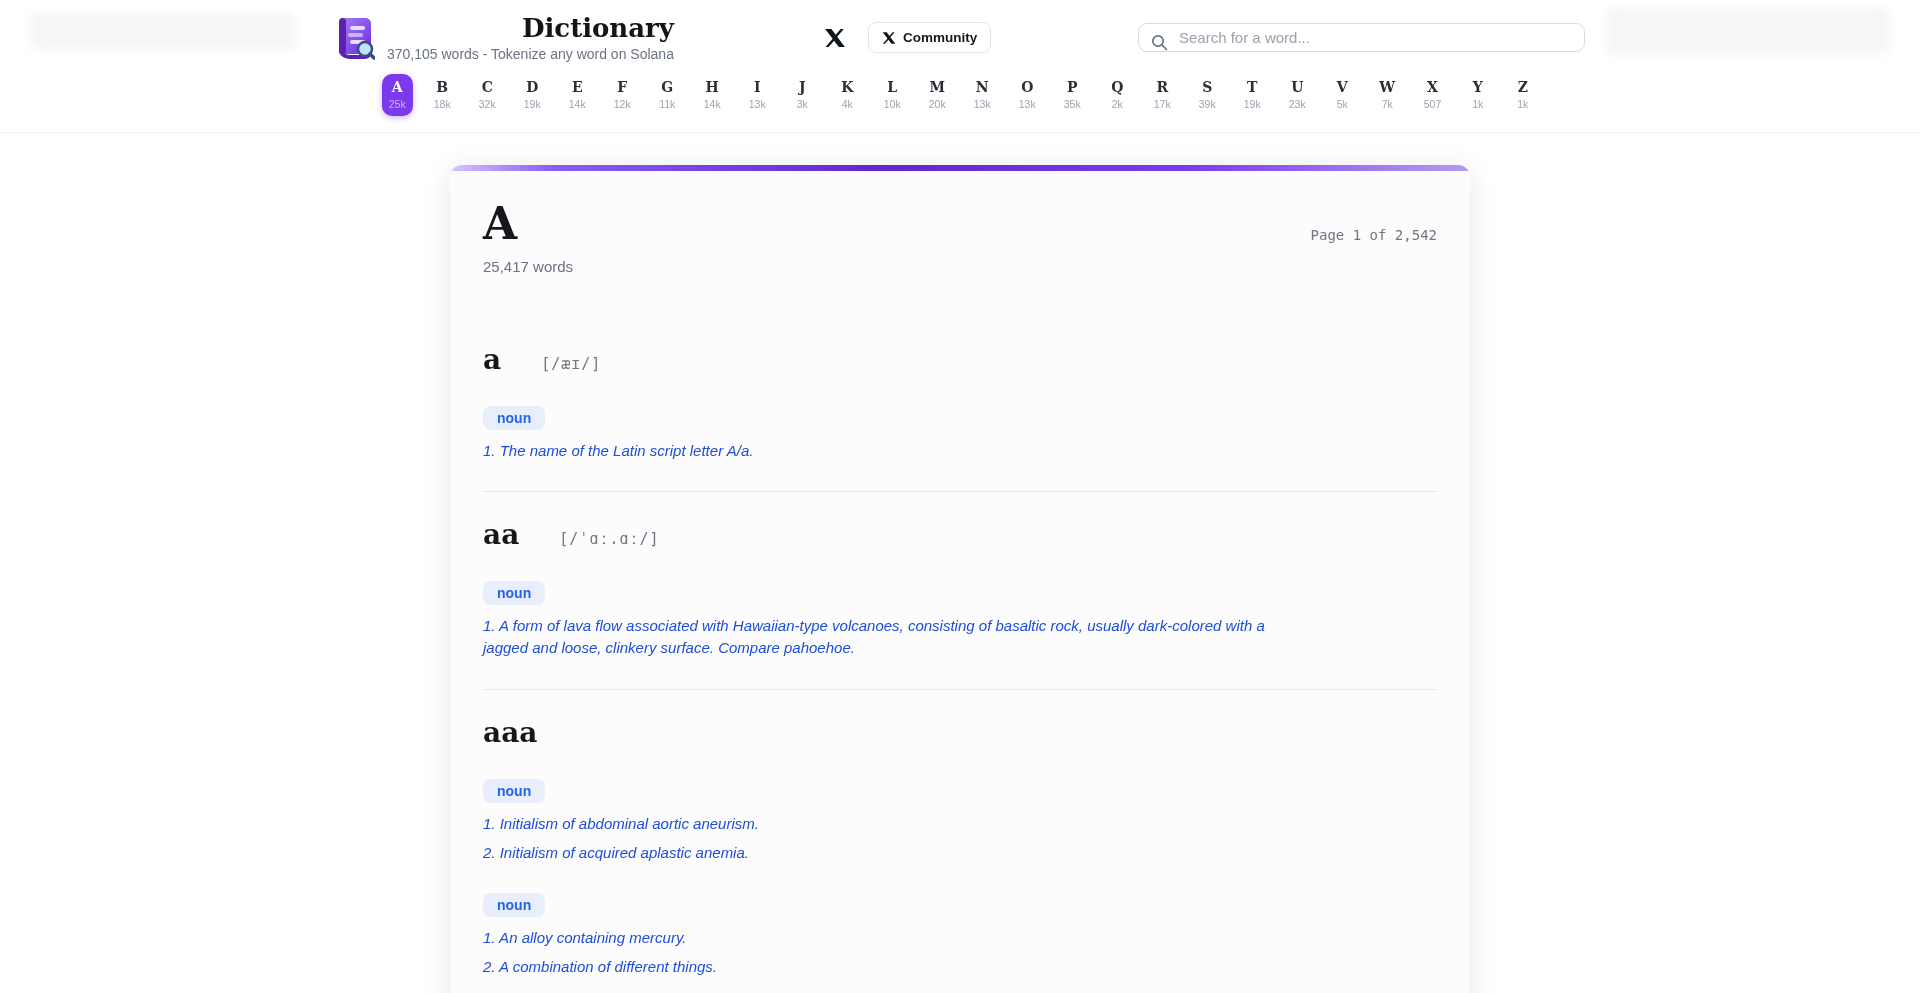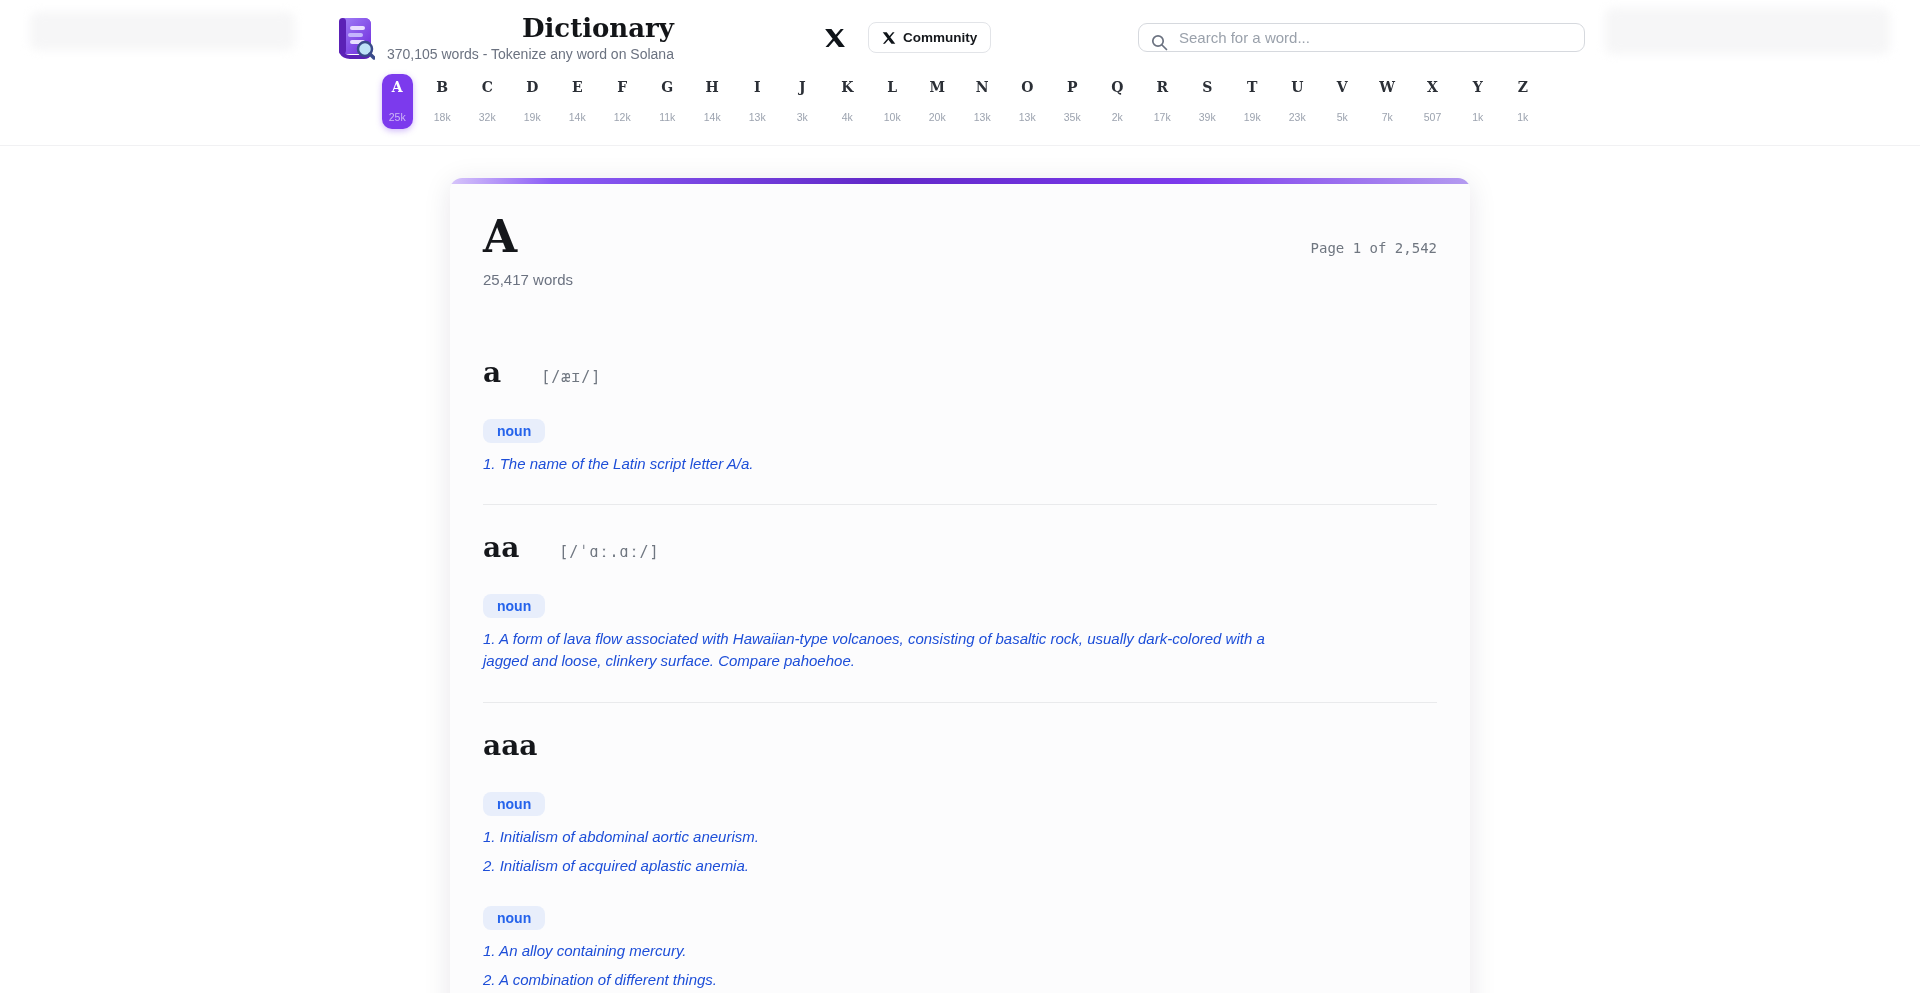--- a/index.html
+++ b/index.html
@@ -32,21 +32,21 @@
   .search-input::placeholder { color: #9aa1ab; }
   .search-icon { position: absolute; left: 13px; top: 11px; pointer-events: none; }
 
   
   .alphabet-bar { display: flex; justify-content: center; align-items: flex-start; gap: 14px;
     margin: 12px auto 0; padding-bottom: 16px; }
   .letter-item { min-width: 31px; padding: 5px 7px 6px; border-radius: 10px; text-align: center;
     cursor: pointer; }
   .letter-item .letter { display: block; font-family: "DejaVu Serif", "Liberation Serif", serif;
     font-weight: 700; font-size: 14px; color: #2b2f36; line-height: 1.2; }
-  .letter-item .count { display: block; font-size: 10.5px; color: #9ca3af; margin-top: 16px; }
+  .letter-item .count { display: block; font-size: 10.5px; color: #9ca3af; margin-top: 3px; }
   .letter-item.selected { background: #7c3aed; box-shadow: 0 2px 6px rgba(124,58,237,.35); }
   .letter-item.selected .letter { color: #ffffff; }
   .letter-item.selected .count { color: #cdb5f6; }
 
   
   .card { width: 1020px; margin: 32px auto 0; background: #fcfcfd;
     border-radius: 12px 12px 0 0; box-shadow: 0 4px 28px rgba(30, 20, 60, 0.10);
     min-height: 900px; overflow: hidden; }
   .card-strip { height: 6px;
     background: linear-gradient(90deg, #d7c6fa 0%, #8b5cf6 10%, #6128c8 42%, #7c3aed 72%, #b49bf0 100%); }

